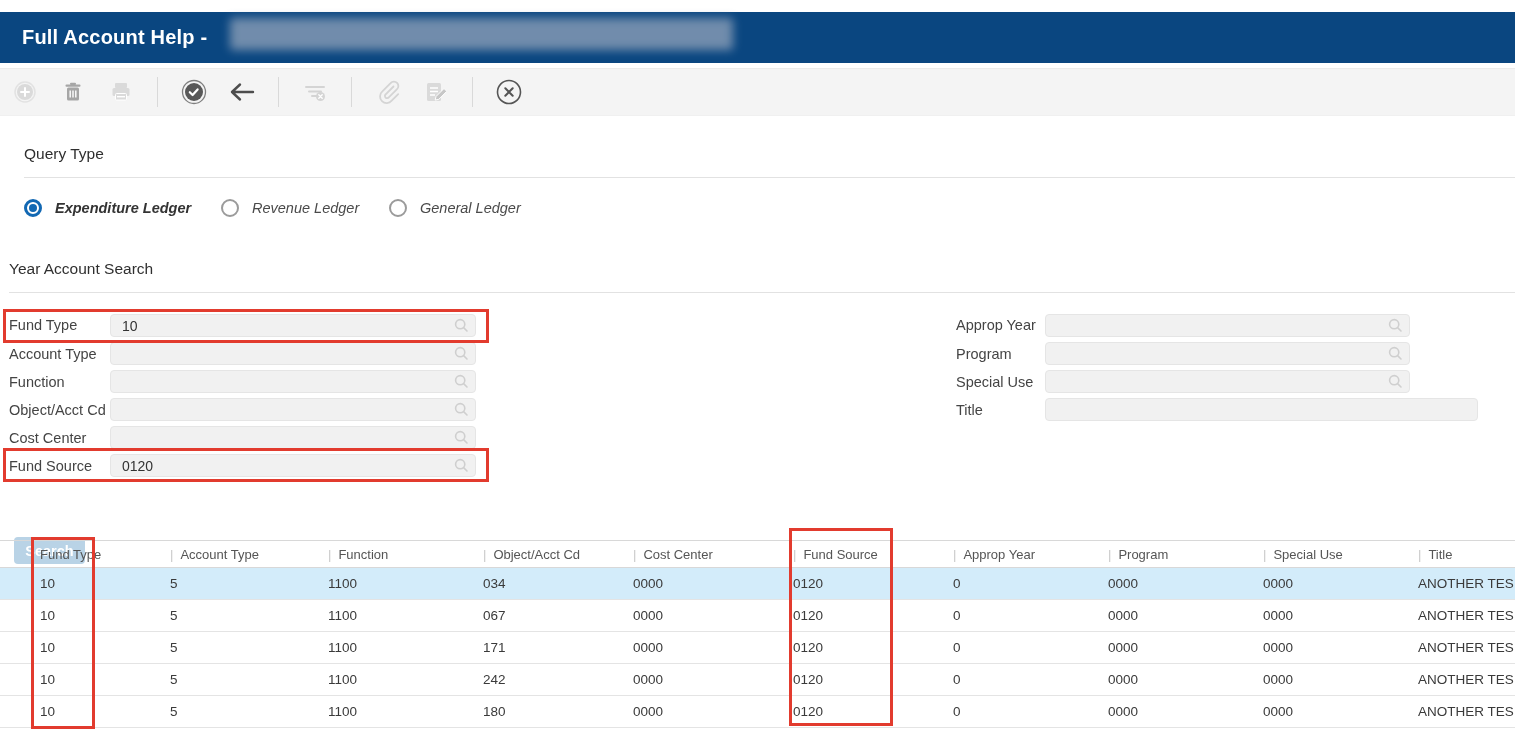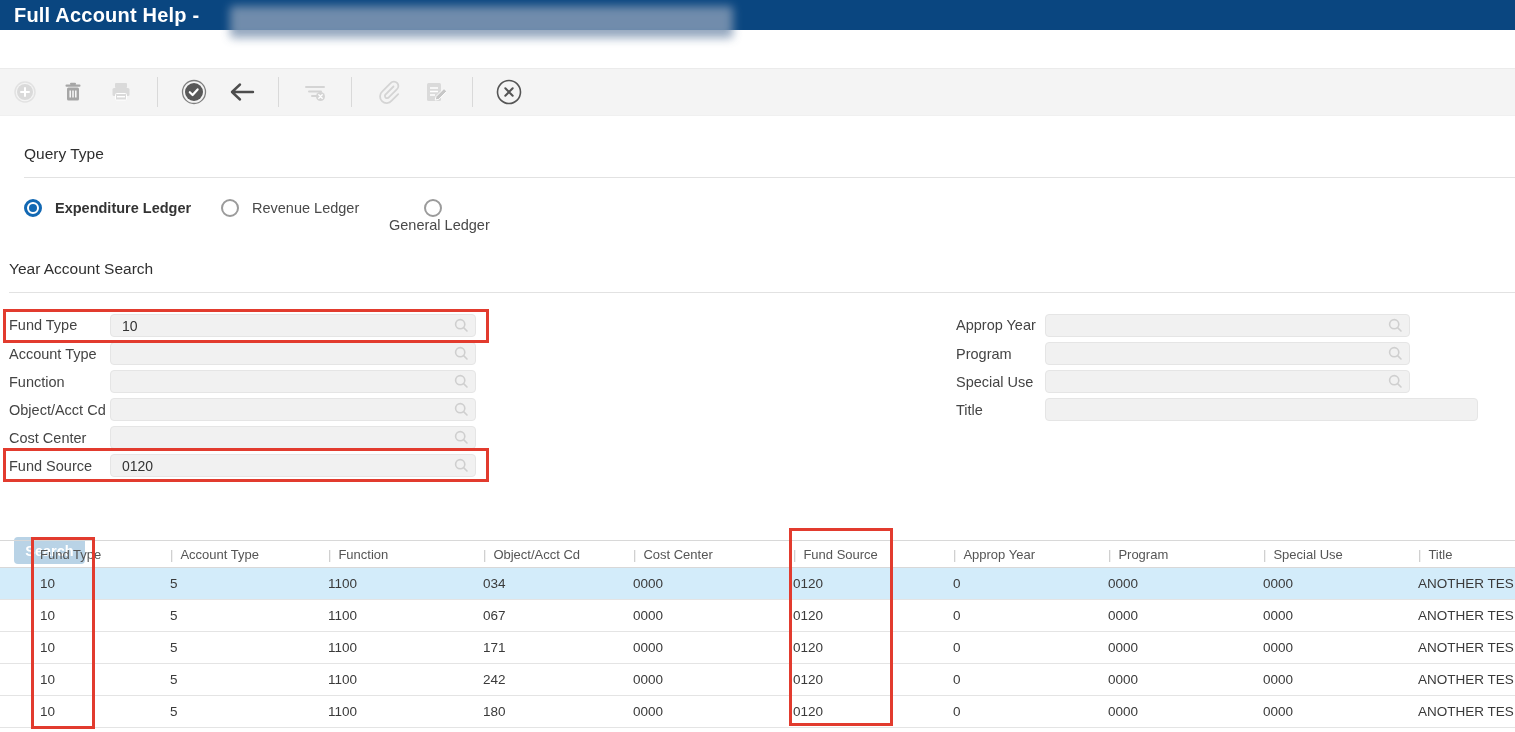--- a/index.html
+++ b/index.html
@@ -1,21 +1,21 @@
 <!DOCTYPE html>
 <html><head>
 <meta charset="utf-8">
 <style>
   * { margin:0; padding:0; box-sizing:border-box; }
   html,body { width:1515px; height:732px; background:#ffffff; overflow:hidden;
               font-family:"Liberation Sans", sans-serif; }
 
   
-  .titlebar { position:absolute; left:0; top:0; width:1515px; height:30px;
-              background:#0a4680; display:flex; align-items:center; }
+  .titlebar { position:absolute; left:0; top:12px; width:1515px; height:51px;
+              background:#0a4680; display:flex; align-items:center;padding-left:8px; }
   .titlebar .title { color:#ffffff; font-size:20px; font-weight:bold; padding-left:14px;
                      letter-spacing:.2px; white-space:nowrap; }
   .redaction { position:absolute; left:230px; top:6px; width:503px; height:32px;
                background:#8improve; background:#8399b4; opacity:.85; filter:blur(5px);
                border-radius:3px; }
 
   
   .toolbar { position:absolute; left:0; top:68px; width:1515px; height:48px;
              background:#f4f4f4; border-top:1px solid #ebebeb; border-bottom:1px solid #f0f0f0;
              display:flex; align-items:center; padding-left:13px; }
@@ -27,21 +27,21 @@
   .sect-h { position:absolute; font-size:15.5px; font-weight:500; color:#2f2f2f; }
   .sect-rule { position:absolute; height:1px; background:#e2e2e2; }
 
   
   .radio-group { position:absolute; top:199px; display:flex; align-items:center; cursor:pointer; }
   .radio { width:18px; height:18px; border-radius:50%; border:2px solid #9b9b9b;
            background:#fff; margin-right:13px; flex:0 0 auto; position:relative; }
   .radio.sel { border:3px solid #1268b3; }
   .radio.sel::after { content:""; position:absolute; left:50%; top:50%; width:8px; height:8px;
                       margin:-4px 0 0 -4px; border-radius:50%; background:#1268b3; }
-  .radio-label { font-size:14.5px; color:#4a4a4a; }
+  .radio-label { font-size:14.5px; color:#4a4a4a;font-style:italic; }
   .radio-group.sel .radio-label { font-weight:bold; color:#333; }
   .flabel { font-size:14.5px; color:#444; position:absolute; white-space:nowrap; }
   .fwrap { position:absolute; height:23px; }
   .fwrap input { width:100%; height:23px; background:#f1f1f1; border:1px solid #e5e5e5;
                  border-radius:4px; font-family:"Liberation Sans",sans-serif; font-size:14px;
                  color:#333; padding:0 26px 0 11px; outline:none; }
   .fwrap.no-icon input { padding-right:11px; }
   .mag { position:absolute; right:7px; top:4px; pointer-events:none; }
 
   .search-btn { position:absolute; left:14px; top:490px; width:71px; height:27px;
@@ -179,21 +179,21 @@
 <div class="sect-rule" style="left:24px; top:177px; width:1491px;"></div>
 
 <div class="radio-group sel" style="left:24px;">
   <span class="radio sel"></span>
   <span class="radio-label">Expenditure Ledger</span>
 </div>
 <div class="radio-group" style="left:221px;">
   <span class="radio"></span>
   <span class="radio-label">Revenue Ledger</span>
 </div>
-<div class="radio-group" style="left:389px;flex-direction:column;">
+<div class="radio-group" style="left:389px;">
   <span class="radio"></span>
   <span class="radio-label">General Ledger</span>
 </div>
 
 <div class="sect-h" style="left:9px; top:260px;">Year Account Search</div>
 <div class="sect-rule" style="left:9px; top:292px; width:1506px;"></div>
 
 <span class="flabel" style="left:9px; top:317px;">Fund Type</span>
 <div class="fwrap" style="left:110px; top:314px; width:366px;">
   <input type="text" value="10" style="">

